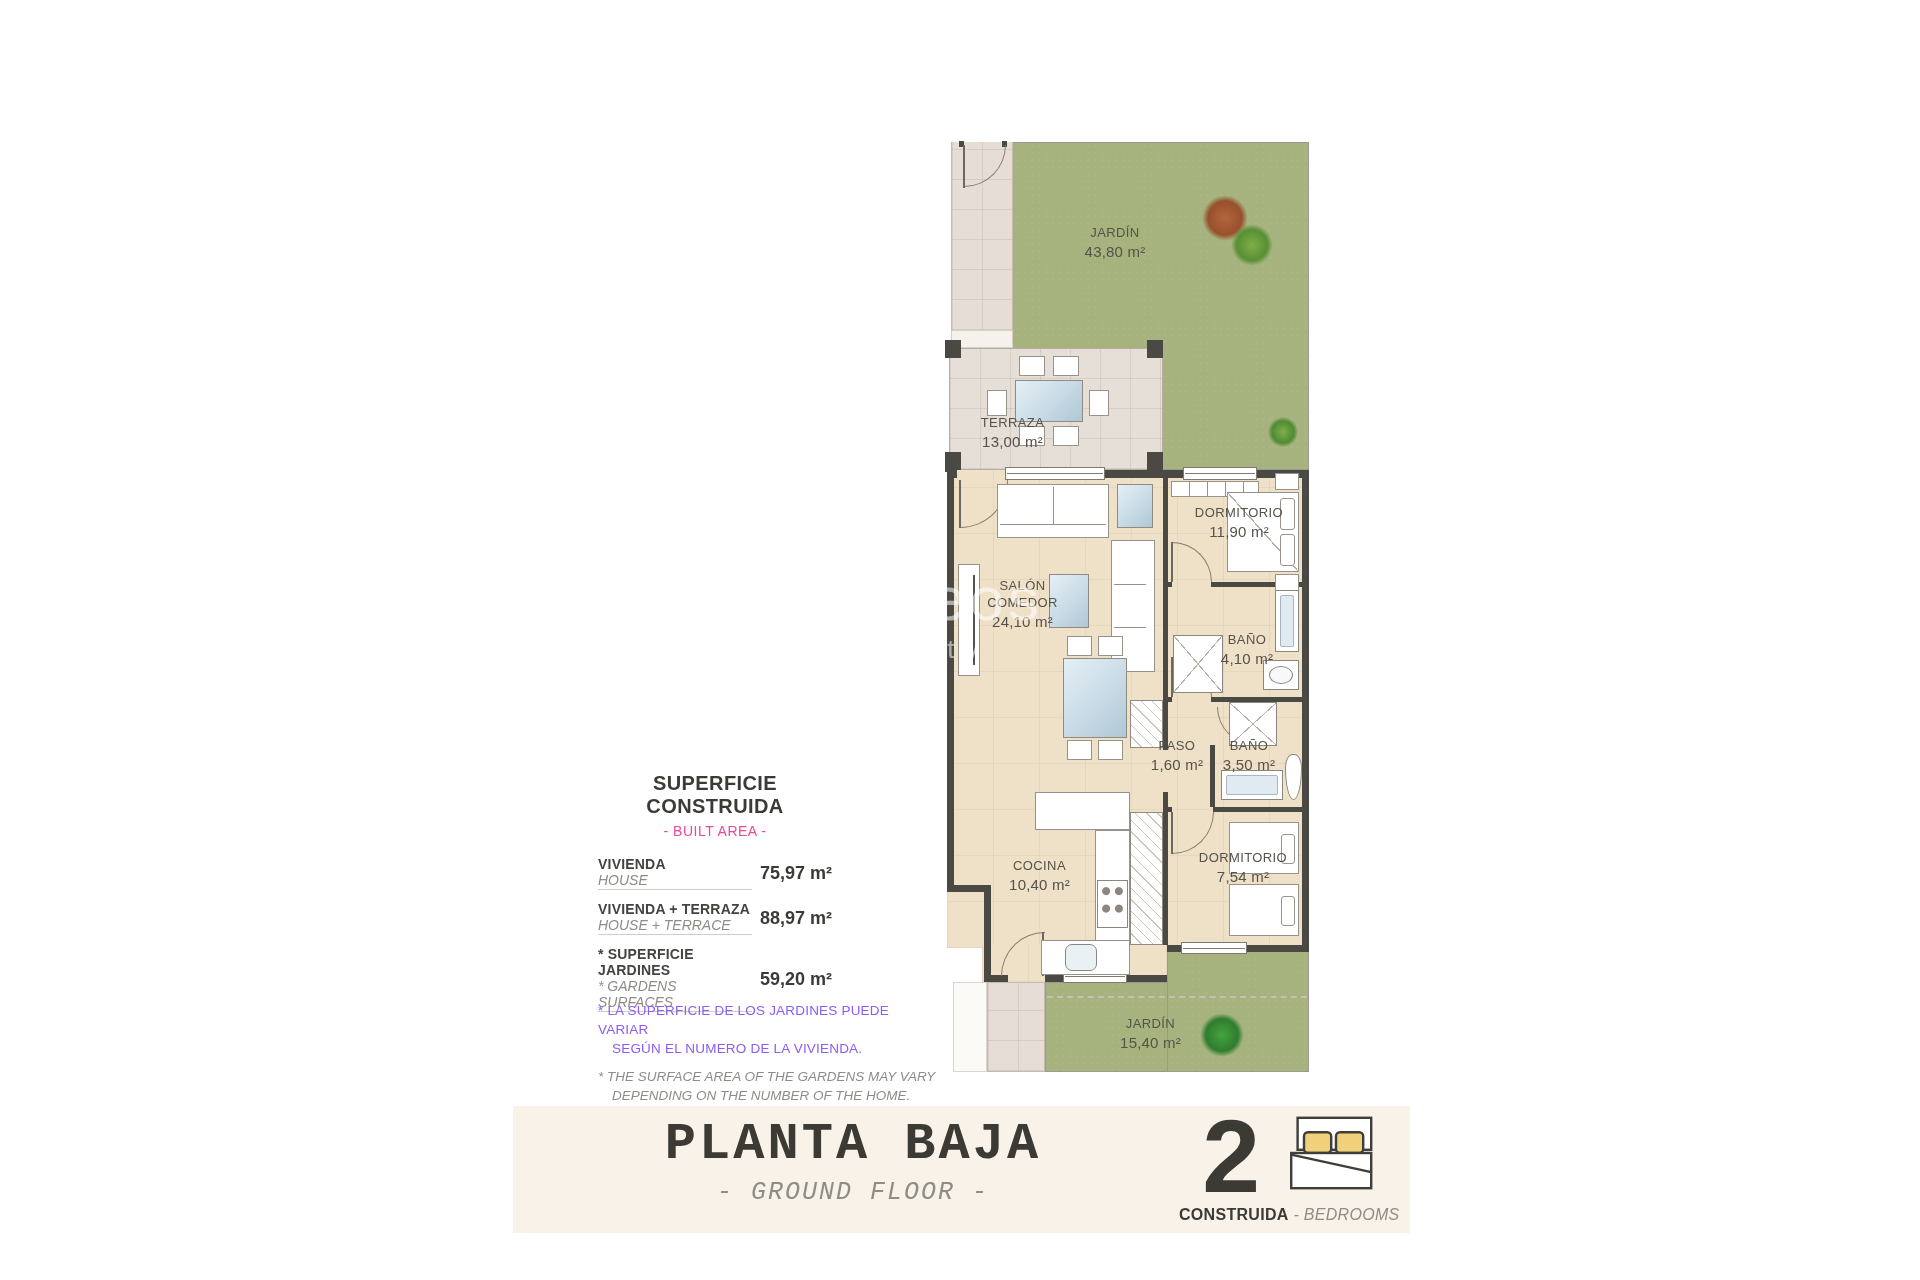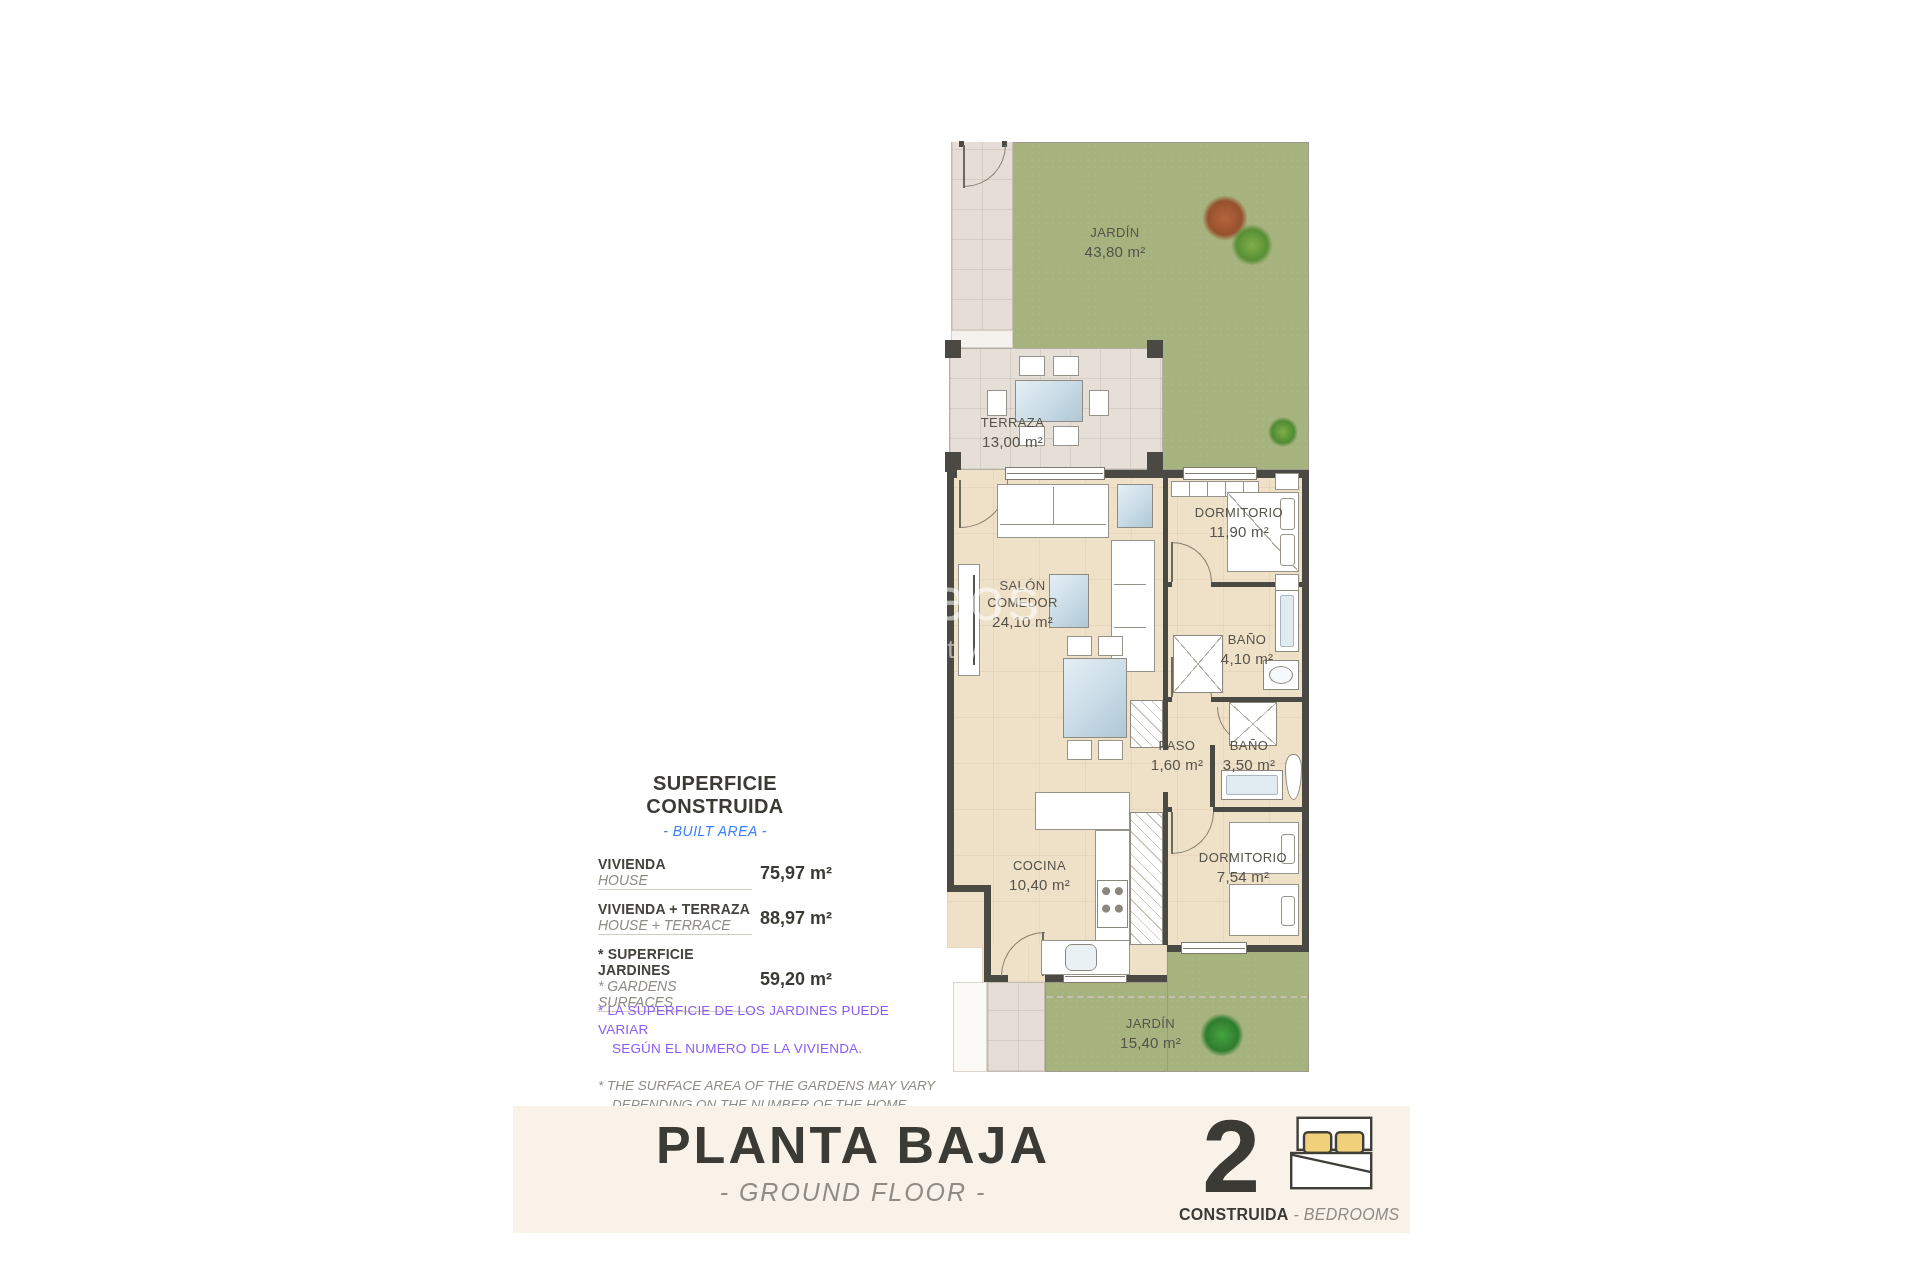--- a/index.html
+++ b/index.html
@@ -77,36 +77,36 @@
   .room-label .rarea{font-size:15px;font-weight:normal;display:block;letter-spacing:.2px;}
 
   
   .watermark{position:absolute;left:798px;top:568px;color:rgba(255,255,255,.55);pointer-events:none;}
   .wm1{font-size:62px;letter-spacing:4px;line-height:1;}
   .wm2{font-size:26px;letter-spacing:11px;margin-top:4px;margin-left:8px;}
 
   
   .info{position:absolute;left:598px;top:772px;width:234px;color:#3b3a35;}
   .info-title{font-size:20px;font-weight:bold;text-align:center;letter-spacing:.4px;}
-  .info-sub{font-size:14px;font-style:italic;color:#3b82f6;text-align:center;margin-top:5px;letter-spacing:.5px;}
+  .info-sub{font-size:14px;color:#ec4899;text-align:center;margin-top:5px;letter-spacing:.5px;}
   .info-rows{margin-top:17px;}
   .irow{display:flex;align-items:center;margin-bottom:11px;}
   .irow-labels{flex:1;border-bottom:1px solid #d2ccc2;padding-bottom:1px;}
   .lbl-es{font-size:14px;font-weight:bold;color:#45433e;display:block;letter-spacing:.2px;}
   .lbl-en{font-size:14px;font-style:italic;color:#8f8c86;display:block;}
   .irow-value{font-size:18px;font-weight:bold;color:#3b3a35;margin-left:8px;white-space:nowrap;}
 
   .footnote{position:absolute;left:598px;top:1002px;width:340px;}
   .fn-es{font-size:13.5px;color:#8b5cf6;line-height:1.4;letter-spacing:.2px;}
-  .fn-en{font-size:13.5px;color:#8f8c86;font-style:italic;line-height:1.4;margin-top:18px;}
+  .fn-en{font-size:13.5px;color:#8f8c86;font-style:italic;line-height:1.4;margin-top:9px;}
   .fn-ind{margin-left:14px;}
 
   
   .banner{position:absolute;left:513px;top:1106px;width:897px;height:127px;background:#f8f2e9;}
-  .bnr-left{position:absolute;left:60px;top:13px;width:560px;text-align:center;}
+  .bnr-left{position:absolute;left:60px;top:13px;width:560px;text-align:center;font-family:Liberation Mono, monospace;}
   .bnr-title{font-size:52px;font-weight:bold;color:#3b3a35;letter-spacing:3px;line-height:1;}
   .bnr-sub{font-size:25px;font-style:italic;color:#8f8c86;letter-spacing:2px;margin-top:7px;}
   .bnr-right{position:absolute;left:666px;top:5px;text-align:center;}
   .count-row{display:flex;align-items:center;gap:12px;justify-content:center;}
   .bed-count{font-size:104px;font-weight:600;color:#3b3a35;line-height:.88;}
   .bed-label{font-size:16px;margin-top:3px;letter-spacing:.3px;}
   .bed-label .es{font-weight:bold;color:#3b3a35;}
   .bed-label .en{font-style:italic;color:#8f8c86;}
 </style>
 </head>

